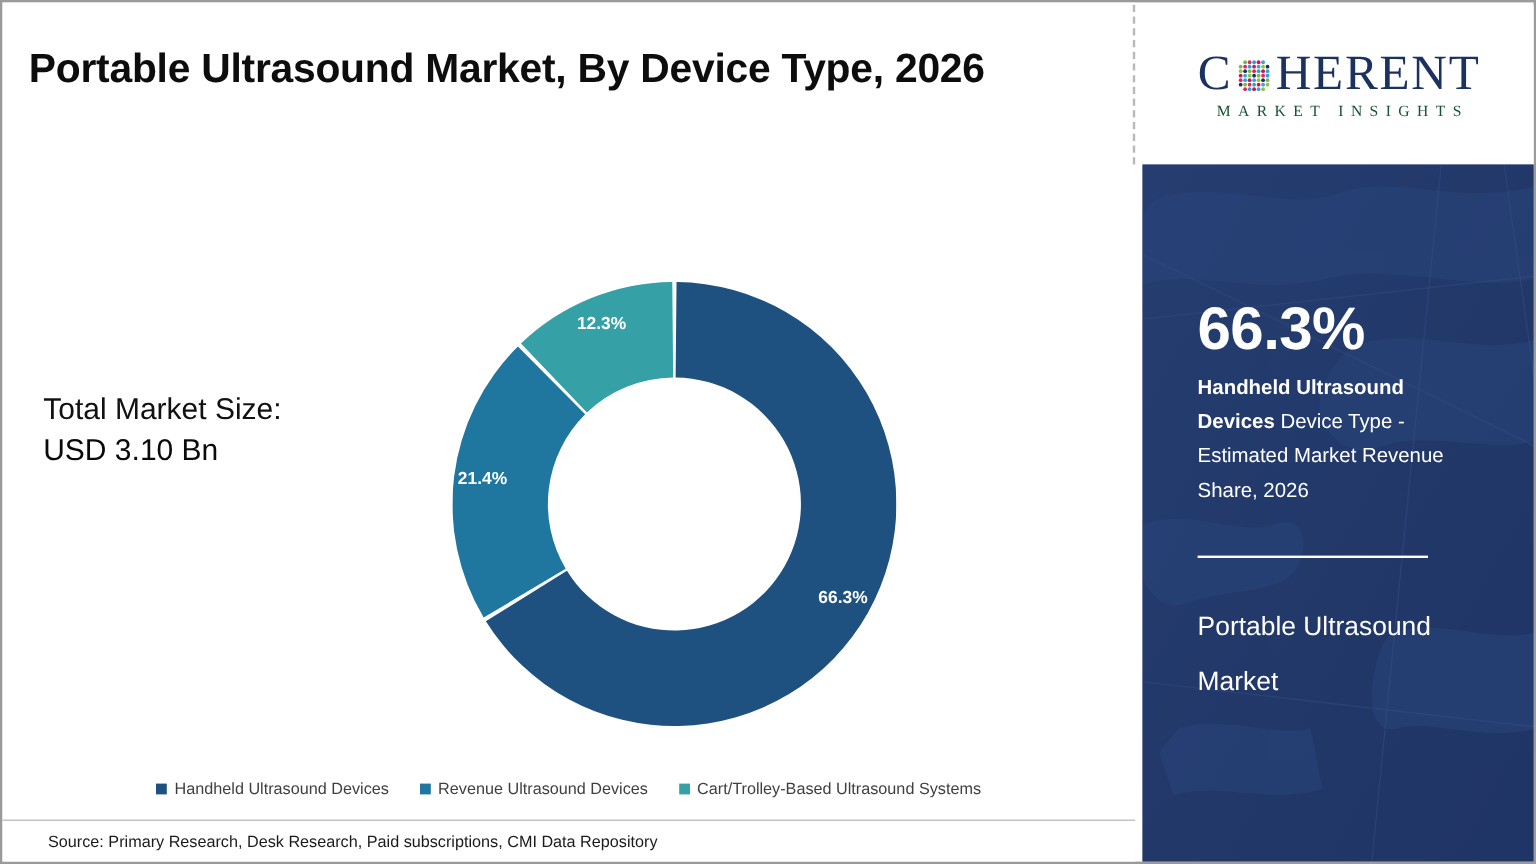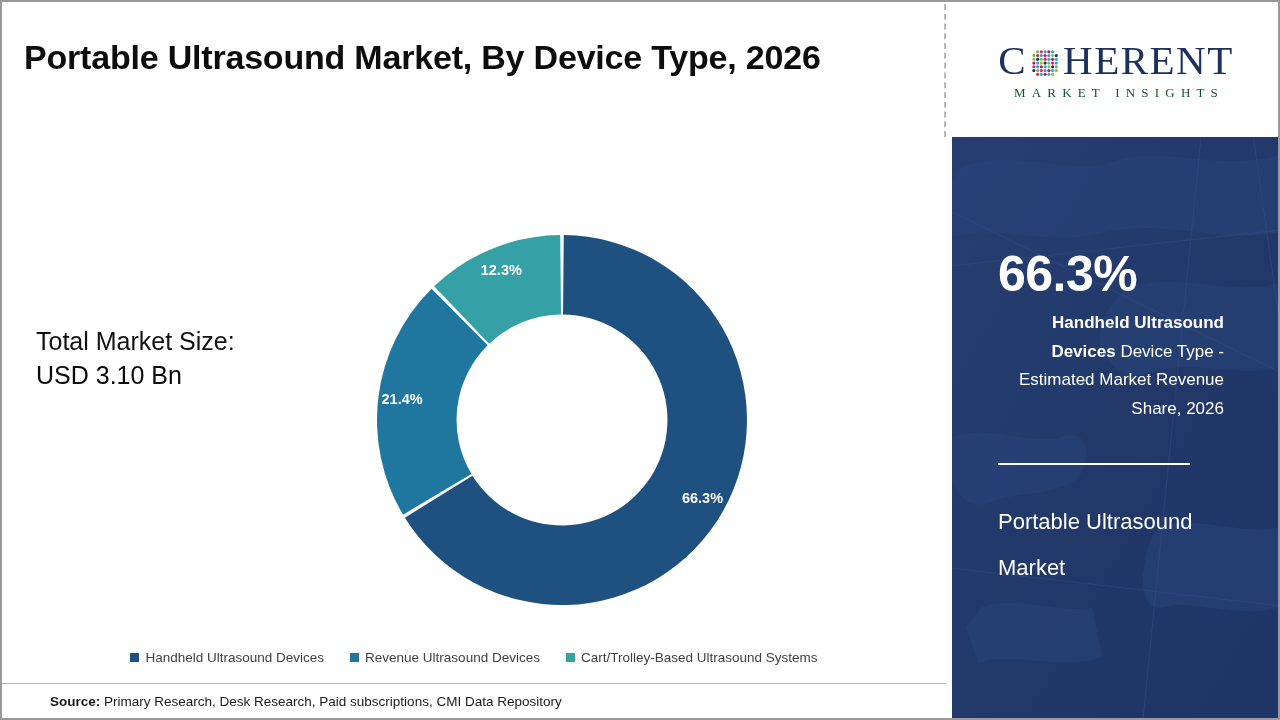--- a/index.html
+++ b/index.html
@@ -130,21 +130,21 @@
     background: #b5b5b5;
   }
   #source-line {
     position: absolute;
     left: 38px;
     top: 692px;
     font-size: 13.5px;
     color: #1a1a1a;
     white-space: nowrap;
   }
-  #source-label { font-weight: bold; margin-left: 10px; }
+  #source-label { font-weight: normal; }
 
   
   #divider-dashed {
     position: absolute;
     left: 942px;
     top: 2px;
     width: 0;
     height: 133px;
     border-left: 2px dashed #b9b9b9;
   }
@@ -220,21 +220,20 @@
     line-height: 1;
     letter-spacing: -0.5px;
   }
   #stat-desc {
     position: absolute;
     top: 172px;
     width: 226px;
     font-size: 17px;
     color: #ffffff;
     line-height: 1.68;
-    text-align: right;
   }
   #stat-desc .bold { font-weight: bold; }
   #navy-rule {
     position: absolute;
     top: 326px;
     left: 0;
     width: 192px;
     height: 2px;
     background: #ffffff;
   }

